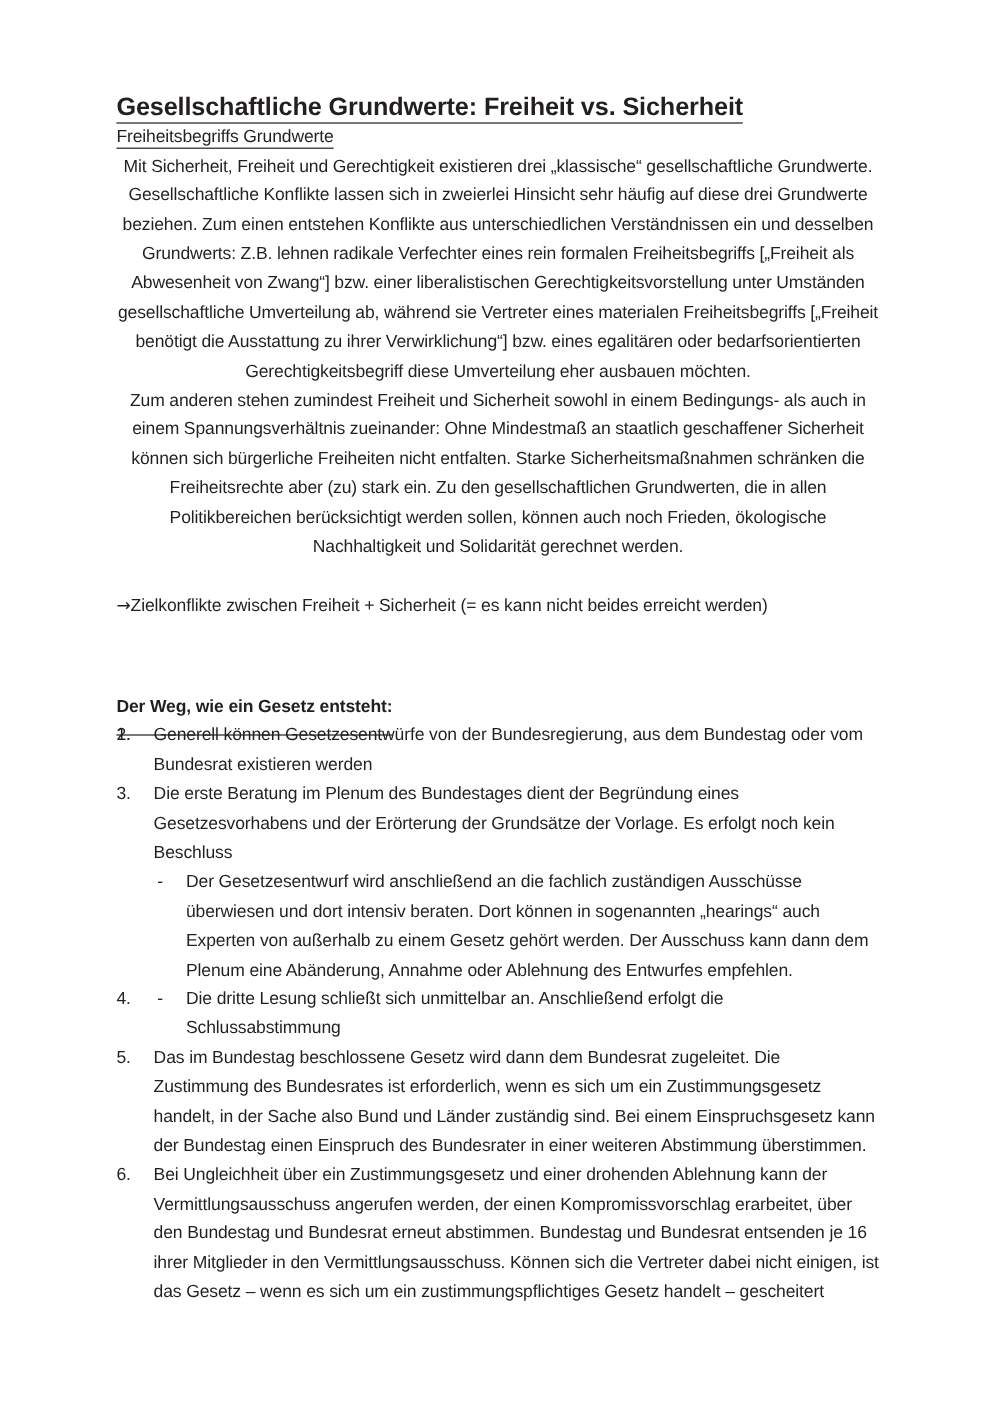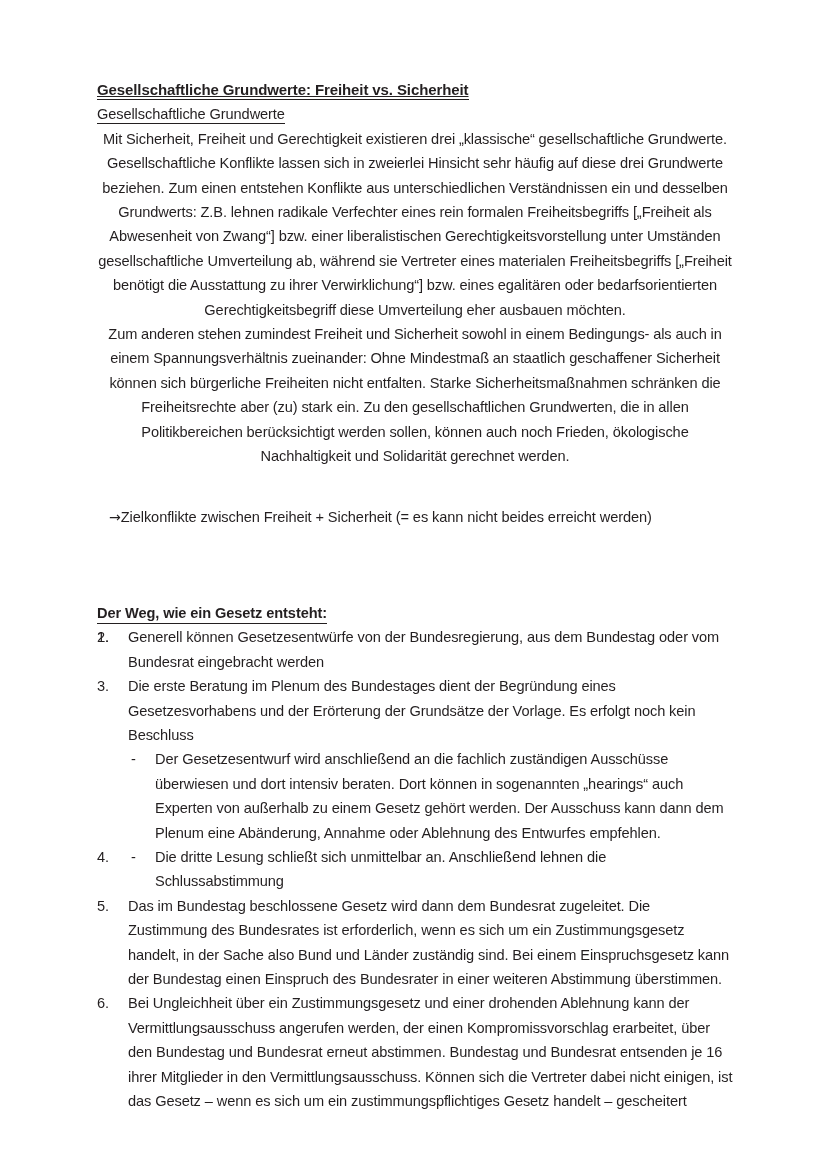--- a/index.html
+++ b/index.html
@@ -19,27 +19,26 @@
   }
   .content {
     position: absolute;
     left: 97px;
     top: 78px;
     width: 636px;
   }
 
   
   .h-main {
-    font-size: 15px;
+    font-size: 21px;
     font-weight: bold;
     line-height: 24.4px;
     letter-spacing: -0.1px;
     margin: 0;
     white-space: nowrap;
-    text-decoration: underline;
   }
   .h-main .u,
   .h-sub .u {
     border-bottom: 1.4px solid #231f20;
     padding-bottom: 0.5px;
   }
   .h-sub {
     font-size: 14.6px;
     font-weight: normal;
     line-height: 24.4px;
@@ -50,38 +49,38 @@
   .h-section {
     font-size: 14.6px;
     font-weight: bold;
     line-height: 24.4px;
     letter-spacing: -0.1px;
     margin: 0;
     white-space: nowrap;
   }
   .h-section .u {
     border-bottom: 1.4px solid #231f20;
-    padding-bottom: 2px;
+    padding-bottom: 15px;
   }
 
   
   p.body {
     font-size: 14.6px;
     line-height: 24.4px;
     letter-spacing: -0.1px;
     margin: 0;
     text-align: center;
     word-spacing: -0.1px;
   }
 
   .arrow-line {
     font-size: 14.6px;
     line-height: 24.4px;
     letter-spacing: -0.1px;
-    margin: 12px;
+    margin: 0;
   }
   .arrow-glyph {
     font-family: "DejaVu Sans", sans-serif;
     font-size: 14.2px;
   }
 
   
   .gap-para   { height: 24px; }
   .gap-big    { height: 60px; }
 
@@ -130,41 +129,41 @@
   }
 </style>
 </head>
 <body>
 
 <div class="page">
   <div class="content">
 
     <h1 class="h-main"><span class="u">Gesellschaftliche Grundwerte: Freiheit vs. Sicherheit</span></h1>
 
-    <h2 class="h-sub"><span class="u">Gesellschaftliche Grundwerte</span></h2>
+    <h2 class="h-sub"><span class="u">Freiheitsbegriffs Grundwerte</span></h2>
 
     <p class="body">Mit Sicherheit, Freiheit und Gerechtigkeit existieren drei „klassische“ gesellschaftliche Grundwerte. Gesellschaftliche Konflikte lassen sich in zweierlei Hinsicht sehr häufig auf diese drei Grundwerte beziehen. Zum einen entstehen Konflikte aus unterschiedlichen Verständnissen ein und desselben Grundwerts: Z.B. lehnen radikale Verfechter eines rein formalen Freiheitsbegriffs [„Freiheit als Abwesenheit von Zwang“] bzw. einer liberalistischen Gerechtigkeitsvorstellung unter Umständen gesellschaftliche Umverteilung ab, während sie Vertreter eines materialen Freiheitsbegriffs [„Freiheit benötigt die Ausstattung zu ihrer Verwirklichung“] bzw. eines egalitären oder bedarfsorientierten Gerechtigkeitsbegriff diese Umverteilung eher ausbauen möchten.</p>
 
     <p class="body">Zum anderen stehen zumindest Freiheit und Sicherheit sowohl in einem Bedingungs- als auch in einem Spannungsverhältnis zueinander: Ohne Mindestmaß an staatlich geschaffener Sicherheit können sich bürgerliche Freiheiten nicht entfalten. Starke Sicherheitsmaßnahmen schränken die Freiheitsrechte aber (zu) stark ein. Zu den gesellschaftlichen Grundwerten, die in allen Politikbereichen berücksichtigt werden sollen, können auch noch Frieden, ökologische Nachhaltigkeit und Solidarität gerechnet werden.</p>
 
     <div class="gap-para"></div>
 
     <p class="arrow-line"><span class="arrow-glyph">→</span><span>Zielkonflikte zwischen Freiheit + Sicherheit (= es kann nicht beides erreicht werden)</span></p>
 
     <div class="gap-big"></div>
 
     <h2 class="h-section"><span class="u">Der Weg, wie ein Gesetz entsteht:</span></h2>
 
     <ol class="steps" id="steps-list">
         <li><span class="num">1.</span></li>
-        <li><span class="num">2.</span><span>Generell können Gesetzesentwürfe von der Bundesregierung, aus dem Bundestag oder vom Bundesrat eingebracht werden</span></li>
+        <li><span class="num">2.</span><span>Generell können Gesetzesentwürfe von der Bundesregierung, aus dem Bundestag oder vom Bundesrat existieren werden</span></li>
         <li><span class="num">3.</span><span>Die erste Beratung im Plenum des Bundestages dient der Begründung eines Gesetzesvorhabens und der Erörterung der Grundsätze der Vorlage. Es erfolgt noch kein Beschluss</span><ul class="substeps">
             <li><span class="dash">-</span><span>Der Gesetzesentwurf wird anschließend an die fachlich zuständigen Ausschüsse überwiesen und dort intensiv beraten. Dort können in sogenannten „hearings“ auch Experten von außerhalb zu einem Gesetz gehört werden. Der Ausschuss kann dann dem Plenum eine Abänderung, Annahme oder Ablehnung des Entwurfes empfehlen.</span></li>
           </ul></li>
         <li><span class="num">4.</span><ul class="substeps">
-            <li><span class="dash">-</span><span>Die dritte Lesung schließt sich unmittelbar an. Anschließend lehnen die Schlussabstimmung</span></li>
+            <li><span class="dash">-</span><span>Die dritte Lesung schließt sich unmittelbar an. Anschließend erfolgt die Schlussabstimmung</span></li>
           </ul></li>
         <li><span class="num">5.</span><span>Das im Bundestag beschlossene Gesetz wird dann dem Bundesrat zugeleitet. Die Zustimmung des Bundesrates ist erforderlich, wenn es sich um ein Zustimmungsgesetz handelt, in der Sache also Bund und Länder zuständig sind. Bei einem Einspruchsgesetz kann der Bundestag einen Einspruch des Bundesrater in einer weiteren Abstimmung überstimmen.</span></li>
         <li><span class="num">6.</span><span>Bei Ungleichheit über ein Zustimmungsgesetz und einer drohenden Ablehnung kann der Vermittlungsausschuss angerufen werden, der einen Kompromissvorschlag erarbeitet, über den Bundestag und Bundesrat erneut abstimmen. Bundestag und Bundesrat entsenden je 16 ihrer Mitglieder in den Vermittlungsausschuss. Können sich die Vertreter dabei nicht einigen, ist das Gesetz – wenn es sich um ein zustimmungspflichtiges Gesetz handelt – gescheitert</span></li>
       </ol>
 
   </div>
 </div>
 
 </body></html>

